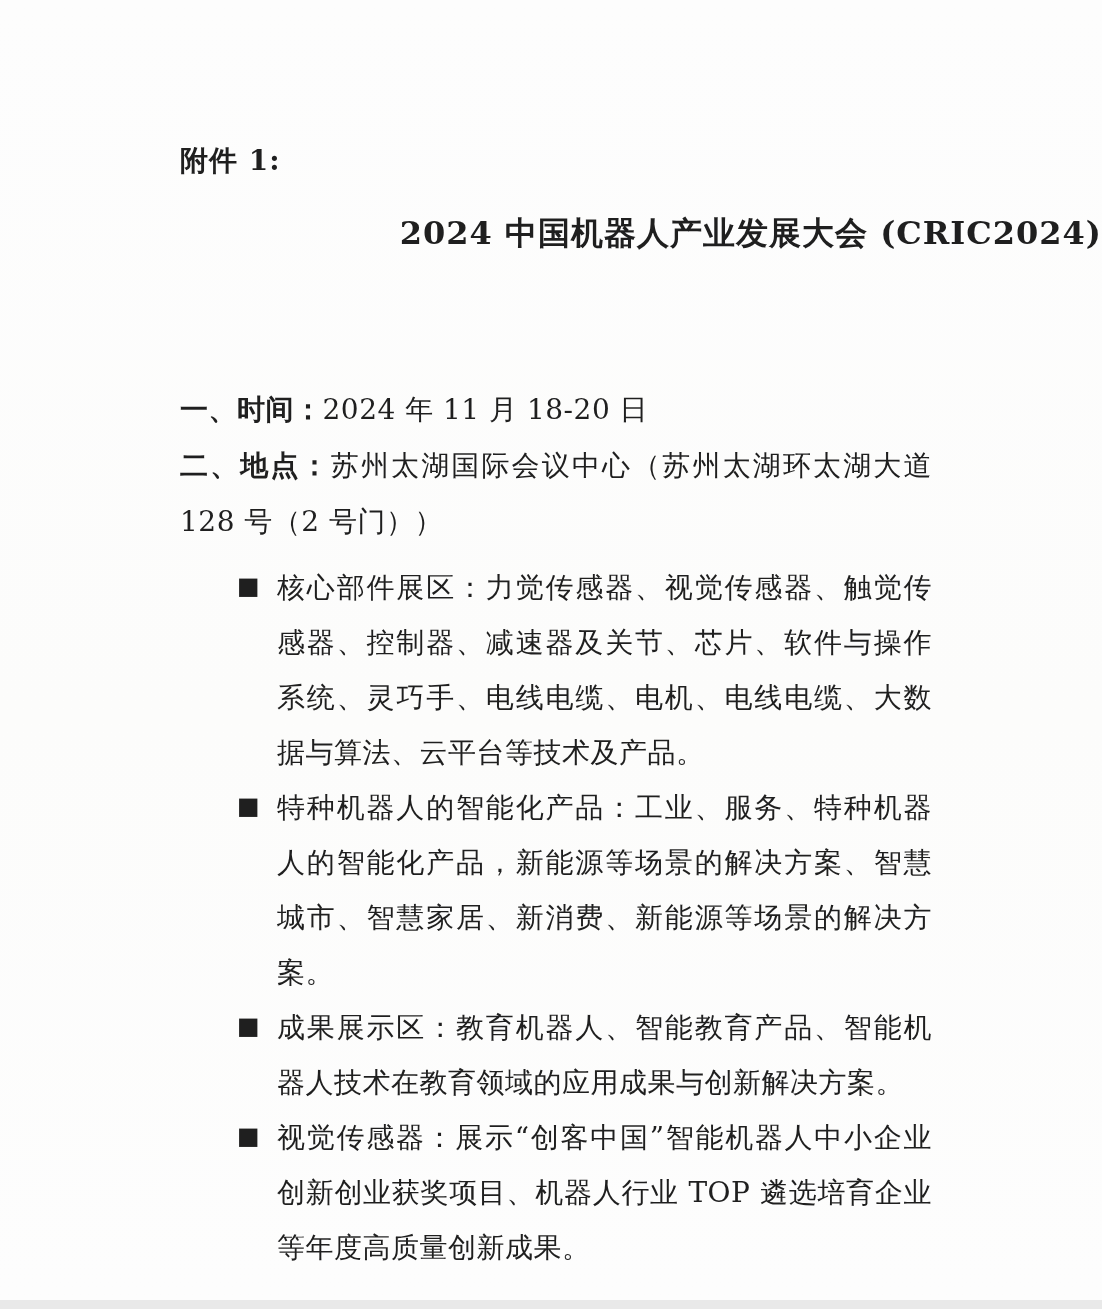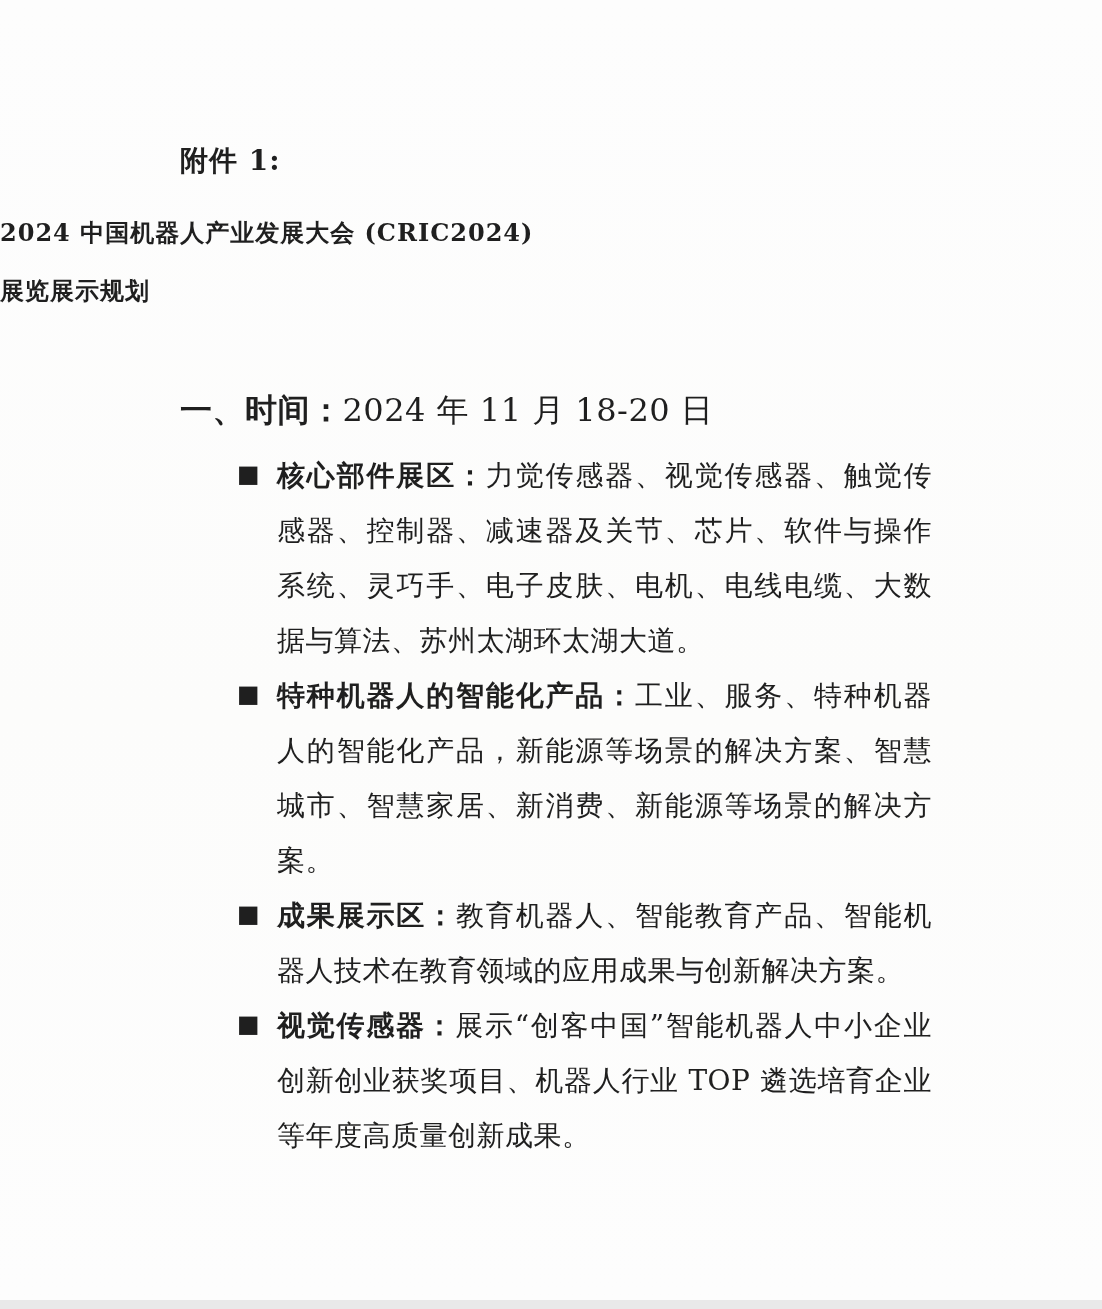--- a/index.html
+++ b/index.html
@@ -25,35 +25,35 @@
     left: 180px;
     font-size: 28px;
     font-weight: 700;
     letter-spacing: 1px;
   }
   .title {
     position: absolute;
     top: 204px;
     left: 0;
     right: 0;
-    text-align: left;
-    font-size: 24px;
+    text-align: right;
+    font-size: 32px;
     font-weight: 700;
     line-height: 58px;
     letter-spacing: 1px;
   }
   .content {
     position: absolute;
     top: 382px;
     left: 180px;
     width: 752px;
   }
   .section {
     margin: 0;
-    font-size: 32px;
+    font-size: 28px;
     line-height: 56px;
     text-align: justify;
     letter-spacing: 0.5px;
   }
   .sec-label {
     font-weight: 700;
   }
   .bullets {
     list-style: none;
     margin: 10px 0 0 0;
@@ -69,44 +69,44 @@
     letter-spacing: 0.5px;
   }
   .marker {
     position: absolute;
     left: 57px;
     top: -1px;
     font-size: 24px;
     font-family: "DejaVu Sans", "Liberation Sans", sans-serif;
   }
   .b-label {
-    font-weight: 700;
+    font-weight: 400;
   }
 </style>
 </head>
 <body>
 
 <div class="page">
 
   <div class="attachment">附件 1:</div>
 
   <div class="title">
     <div>2024 中国机器人产业发展大会 (CRIC2024)</div>
-    <div>展览展示规划</div>
   </div>
 
   <div class="content">
 
     <p class="section"><span class="sec-label">一、时间：</span><span>2024 年 11 月 18-20 日</span></p>
 
+    <p class="section"><span class="sec-label">二、地点：</span><span>苏州太湖国际会议中心（苏州太湖环太湖大道 128 号（2 号门））</span></p>
 
 
     <ul class="bullets">
 
-      <li class="bullet"><span class="marker">■</span><span class="b-label">核心部件展区：</span><span>力觉传感器、视觉传感器、触觉传感器、控制器、减速器及关节、芯片、软件与操作系统、灵巧手、电子皮肤、电机、电线电缆、大数据与算法、苏州太湖环太湖大道。</span></li>
+      <li class="bullet"><span class="marker">■</span><span class="b-label">核心部件展区：</span><span>力觉传感器、视觉传感器、触觉传感器、控制器、减速器及关节、芯片、软件与操作系统、灵巧手、电线电缆、电机、电线电缆、大数据与算法、云平台等技术及产品。</span></li>
 
       <li class="bullet"><span class="marker">■</span><span class="b-label">特种机器人的智能化产品：</span><span>工业、服务、特种机器人的智能化产品，新能源等场景的解决方案、智慧城市、智慧家居、新消费、新能源等场景的解决方案。</span></li>
 
       <li class="bullet"><span class="marker">■</span><span class="b-label">成果展示区：</span><span>教育机器人、智能教育产品、智能机器人技术在教育领域的应用成果与创新解决方案。</span></li>
 
       <li class="bullet"><span class="marker">■</span><span class="b-label">视觉传感器：</span><span>展示“创客中国”智能机器人中小企业创新创业获奖项目、机器人行业 TOP 遴选培育企业等年度高质量创新成果。</span></li>
 
     </ul>
   </div>
 </div>

